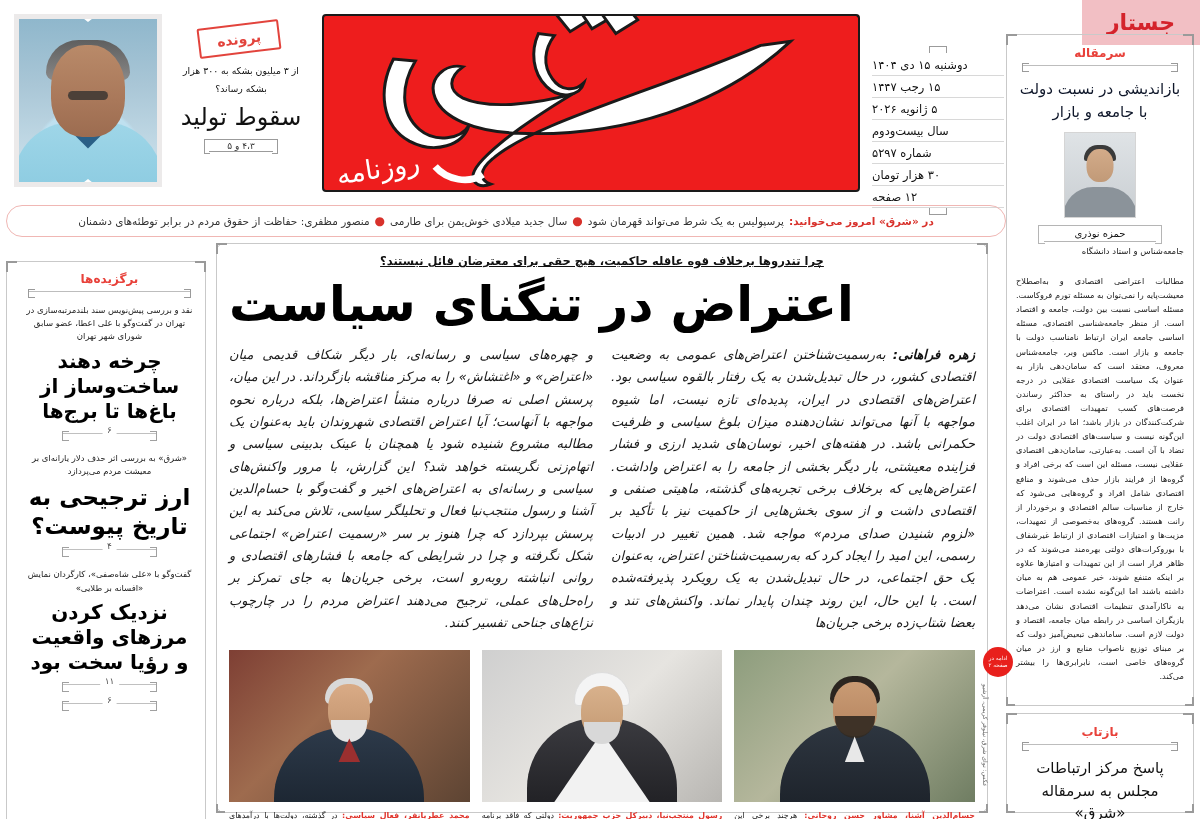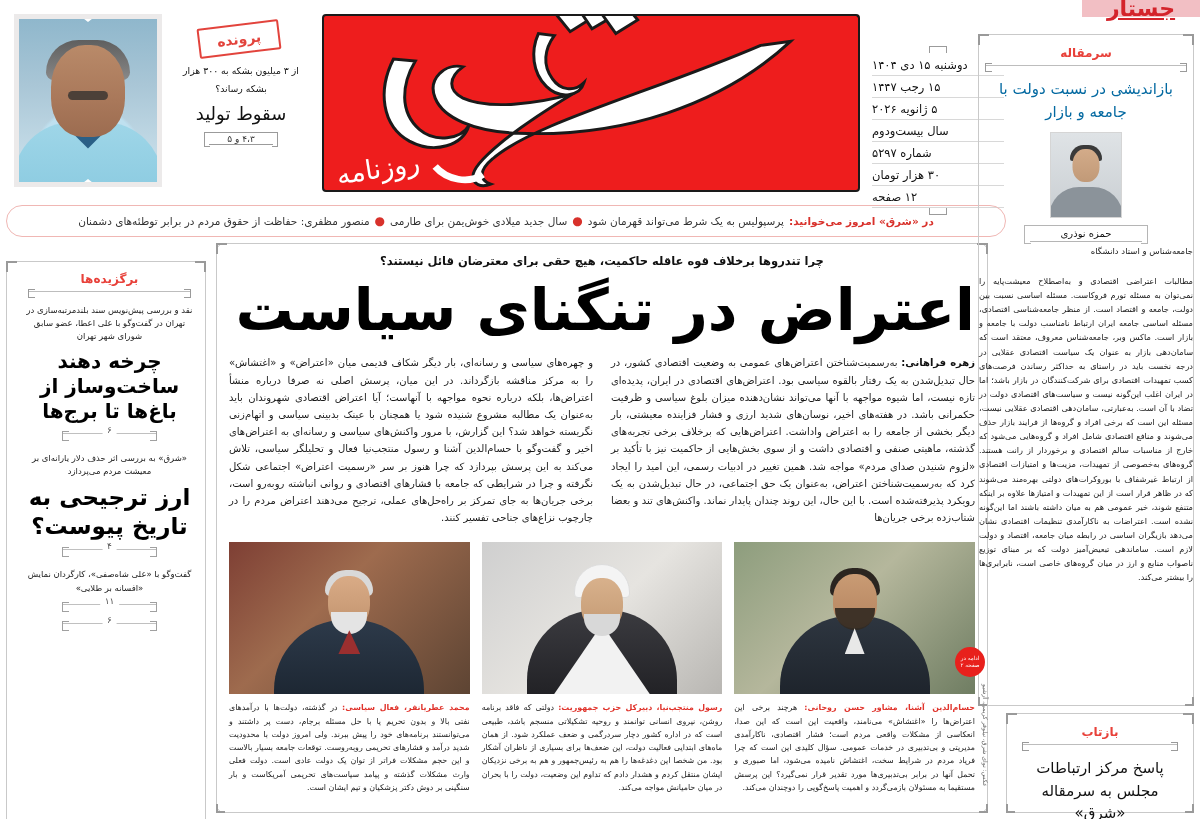--- a/index.html
+++ b/index.html
@@ -98,21 +98,21 @@
     position:absolute; left:50%; bottom:38px; transform:translateX(-50%) rotate(45deg);
     width:22px; height:22px; background:#2a5f86;
   }
   .photo-tab { position:absolute; left:50%; transform:translateX(-50%);
     width:18px; height:7px; background:#fff; }
   .photo-tab.t { top:-4px; clip-path:polygon(0 0,100% 0,50% 100%); }
   .photo-tab.b { bottom:-4px; clip-path:polygon(50% 0,100% 100%,0 100%); }
 
   .dossier-text { position:absolute; left:172px; top:62px; width:138px; text-align:center; }
   .dossier-text .l1 { font-size:9.3px; line-height:1.9; color:#111; }
-  .dossier-text .big { font-size:18px; margin-top:6px; color:#111; }
+  .dossier-text .big { font-size:24px; margin-top:6px; color:#111; }
   .pagepill {
     margin:8px auto 0; width:64px; height:13px; position:relative;
     border-top:1px solid #9b9b9b; border-bottom:1px solid #9b9b9b;
     display:flex; align-items:center; justify-content:center; font-size:9px; color:#333;
   }
   .pagepill::before, .pagepill::after {
     content:""; position:absolute; top:-1px; width:5px; height:13px; border:1px solid #9b9b9b;
   }
   .pagepill::before { right:-5px; border-left:none; }
   .pagepill::after { left:-5px; border-right:none; }
@@ -145,27 +145,27 @@
     border:1px solid #f0b7b4; border-radius:16px;
     display:flex; align-items:center; justify-content:center; gap:5px;
     font-size:10.5px; color:#333; padding:0 14px; white-space:nowrap;
   }
   .today-bar .lead { color:#d8312b; font-weight:bold; }
   .today-bar .dot { color:#d8312b; font-size:12px; }
 
   
   .center { position:absolute; left:216px; top:243px; width:772px; height:570px;
             padding:10px 12px 6px 12px; border-radius:8px; }
-  .overline { font-size:11.5px; font-weight:bold; text-align:center; color:#111; }
+  .overline { font-size:11.5px; font-weight:bold; text-align:center; color:#111;text-decoration:underline; }
   .headline {
-    text-align:right; font-size:58px; font-weight:bold; color:#000;
+    text-align:left; font-size:49px; font-weight:bold; color:#000;
     line-height:1.18; margin:8px 0 10px; letter-spacing:-1px;
   }
   .body-cols { display:flex; gap:18px; direction:rtl; }
-  .body-cols .col { flex:1; font-size:10px; line-height:1.72; text-align:justify; color:#1a1a1a; }
+  .body-cols .col { flex:1; font-size:13px; line-height:1.72; text-align:justify; color:#1a1a1a;font-style:italic; }
   .body-cols .col b.by { color:#111; }
 
   .photo-row { display:flex; gap:12px; margin-top:16px; direction:rtl; }
   .pcard { flex:1; }
   .pframe { width:100%; height:152px; overflow:hidden; position:relative; background:#cfd8dc; }
   .cap { font-size:7.9px; line-height:1.68; text-align:justify; margin-top:7px; color:#1a1a1a; }
   .cap .nm { color:#e0342c; font-weight:bold; }
 
   .ph-credit {
     position:absolute; right:-2px; top:440px; writing-mode:vertical-rl;
@@ -174,27 +174,27 @@
 
   
   .por { position:absolute; inset:0; }
   .por .bgd { position:absolute; inset:0; }
   .por .head { position:absolute; left:50%; transform:translateX(-50%); border-radius:46% 46% 44% 44%; }
   .por .hairp { position:absolute; left:50%; transform:translateX(-50%); }
   .por .body { position:absolute; left:50%; bottom:0; transform:translateX(-50%); border-radius:70px 70px 0 0; }
 
   
   .jostar {
-    position:absolute; right:0; top:0; width:118px; height:17px;
+    position:absolute; right:0; top:0; width:118px; height:45px;
     background:#f2bfc4; color:#d4232b; font-size:22px; font-weight:bold;
-    display:flex; align-items:center; justify-content:center; letter-spacing:2px;text-decoration:underline;
-  }
-  .right-col { position:absolute; right:6px; top:34px; width:216px; height:672px; padding:7px 0; }
+    display:flex; align-items:center; justify-content:center; letter-spacing:2px;
+  }
+  .right-col { position:absolute; right:6px; top:34px; width:188px; height:672px; padding:7px 9px; }
   .edit-title {
-    font-size:15px; font-weight:500; text-align:center; line-height:1.5; color:#0369a1; margin-top:3px;
+    font-size:15px; font-weight:500; text-align:center; line-height:1.5; color:#0f172a; margin-top:3px;
   }
   .author-photo {
     width:72px; height:86px; margin:9px auto 0; border:1px solid #d5d5d5;
     position:relative; background:#e9ecee; overflow:hidden;
   }
   .author-name {
     margin:7px auto 0; width:112px; height:17px; position:relative;
     font-size:10px; display:flex; align-items:center; justify-content:center;
     border-top:1px solid #b5b5b5; border-bottom:1px solid #b5b5b5; color:#111;
   }
@@ -298,20 +298,21 @@
     <div>
       <div class="lead-in">«شرق» به بررسی اثر حذف دلار یارانه‌ای بر معیشت مردم می‌پردازد</div>
       <div class="kicker-title lg">ارز ترجیحی به تاریخ پیوست؟</div>
     </div>
     <div class="numrule">
       <span>۴</span>
     </div>
 
     <div>
       <div class="lead-in">گفت‌وگو با «علی شاه‌صفی»، کارگردان نمایش «افسانه بر طلایی»</div>
+      <div class="kicker-title">نزدیک کردن مرزهای واقعیت و رؤیا سخت بود</div>
     </div>
     <div class="numrule">
       <span>۱۱</span>
     </div>
 
     <div class="numrule">
       <span>۶</span>
     </div>
 
   </div>

